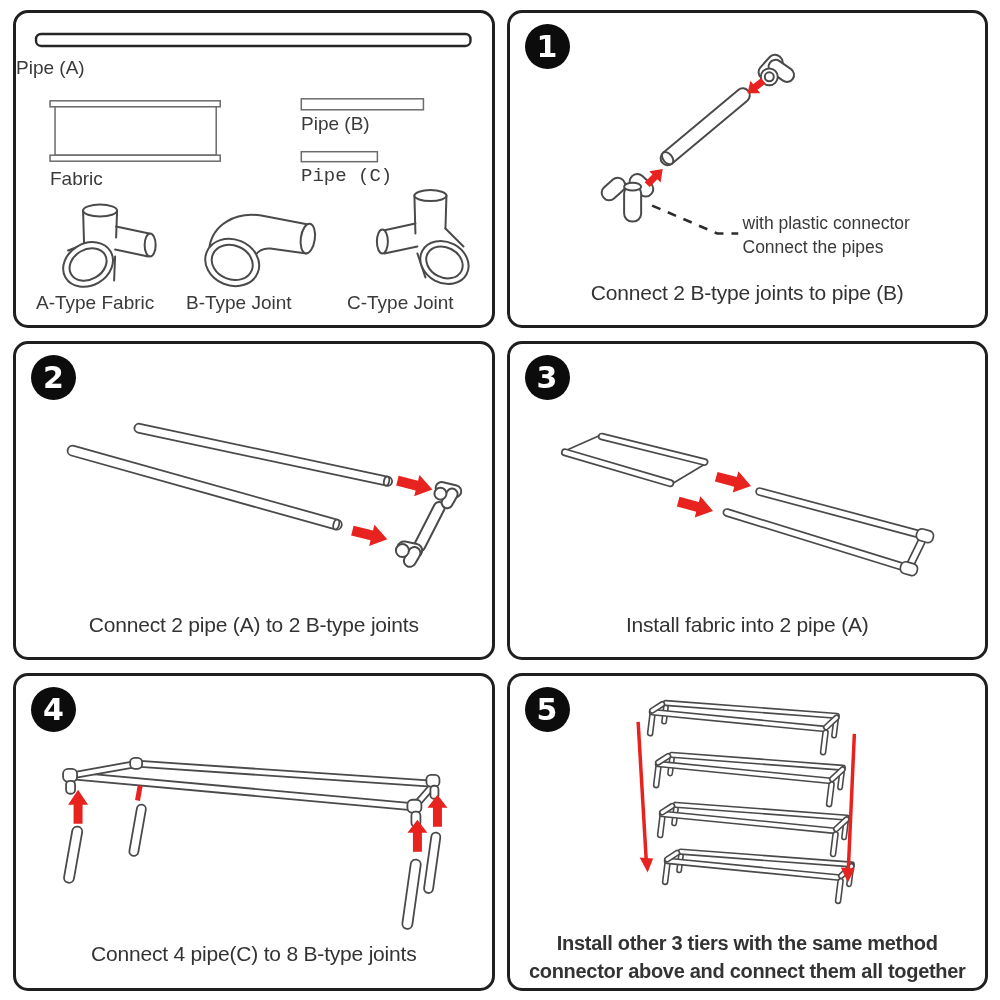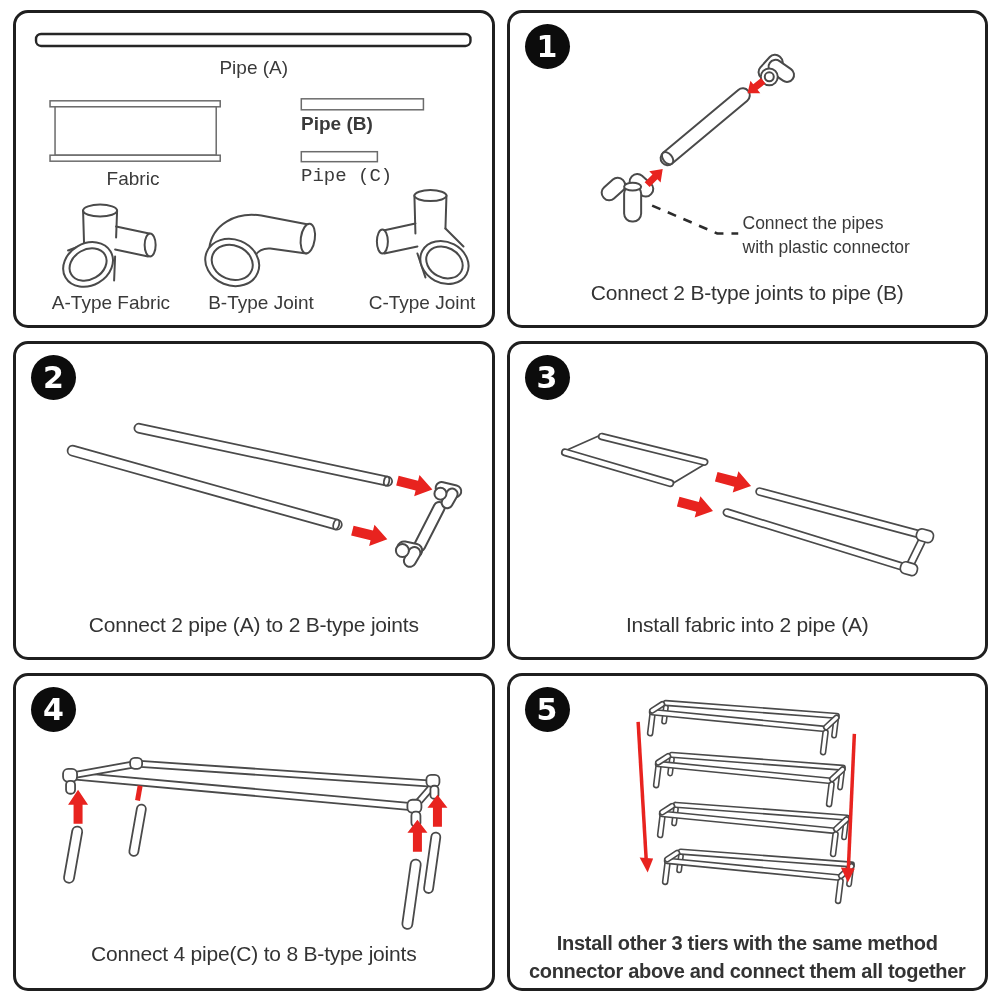--- a/index.html
+++ b/index.html
@@ -18,21 +18,21 @@
   }
   .caption{
     position:absolute;left:0;right:0;bottom:20px;text-align:center;
     font-weight:normal;font-size:21px;color:#333;letter-spacing:-0.2px;white-space:nowrap;z-index:2;
   }
   .caption2{
     position:absolute;left:0;right:0;bottom:3px;text-align:center;
     font-weight:bold;font-size:20px;line-height:28px;color:#333;letter-spacing:-0.3px;white-space:nowrap;z-index:2;
   }
   .plabel{position:absolute;font-size:19px;color:#3a3a3a;z-index:2;}
-  .plabel.centered{text-align:center;}
+  .plabel.centered{}
   .annot{position:absolute;left:233px;top:198px;font-size:17.5px;line-height:24px;color:#3a3a3a;z-index:2;}
 </style>
 </head>
 <body>
 
 <div class="page">
 
   <section class="panel">
     <svg viewBox="0 0 475 313" preserveAspectRatio="none">
       <g fill="#fff" stroke="#262626" stroke-width="2.4">
@@ -70,21 +70,21 @@
         <ellipse cx="414" cy="183" rx="16" ry="5.5"></ellipse>
         <path d="M399,211 L367,218 M401,234 L368,241" fill="none"></path>
         <ellipse cx="366" cy="229" rx="5.5" ry="12"></ellipse>
         <path d="M429,216 L447,234 M401,241 L409,265" fill="none"></path>
         <ellipse cx="428" cy="250" rx="25" ry="20.5" transform="rotate(28 428 250)"></ellipse>
         <ellipse cx="428" cy="250" rx="19" ry="15" transform="rotate(28 428 250)"></ellipse>
       </g>
     </svg>
     <div class="plabel centered" style="left:0;right:0;top:44px;">Pipe (A)</div>
     <div class="plabel centered" style="left:34px;width:166px;top:155px;">Fabric</div>
-    <div class="plabel" style="left:285px;top:100px;font-weight:bold;">Pipe (B)</div>
+    <div class="plabel" style="left:285px;top:100px;">Pipe (B)</div>
     <div class="plabel" style="left:285px;top:152px;font-family:Liberation Mono, monospace;">Pipe (C)</div>
     <div class="plabel centered" style="left:20px;width:150px;top:279px;">A-Type Fabric</div>
     <div class="plabel centered" style="left:170px;width:150px;top:279px;">B-Type Joint</div>
     <div class="plabel centered" style="left:331px;width:150px;top:279px;">C-Type Joint</div>
   </section>
 
   <section class="panel">
     <div class="badge">1</div>
     <svg viewBox="0 0 475 313" preserveAspectRatio="none">
       <g transform="translate(195 114) rotate(-40)" fill="#fff" stroke="#4a4a4a" stroke-width="2">
@@ -101,22 +101,22 @@
         <rect x="96" y="163" width="15" height="26" rx="7" transform="rotate(48 103 176)"></rect>
         <rect x="124" y="160" width="15" height="26" rx="7" transform="rotate(-48 131 173)"></rect>
         <rect x="114" y="173" width="17" height="36" rx="8"></rect>
         <ellipse cx="122.5" cy="174" rx="8.5" ry="4"></ellipse>
       </g>
       <polygon points="0,-3.5 10,-3.5 10,-8 20,0 10,8 10,3.5 0,3.5" fill="#e8231f" transform="translate(253 68) rotate(142)"></polygon>
       <polygon points="0,-3.5 11,-3.5 11,-8 22,0 11,8 11,3.5 0,3.5" fill="#e8231f" transform="translate(137 172) rotate(-45)"></polygon>
       <path d="M142,193 L207,221 L228,221" fill="none" stroke="#2c2c2c" stroke-width="2.6" stroke-dasharray="9 8"></path>
     </svg>
     <div class="annot">
+      <div>with plastic connector</div>
       <div>Connect the pipes</div>
-      <div>with plastic connector</div>
     </div>
     <div class="caption">Connect 2 B-type joints to pipe (B)</div>
   </section>
 
   <section class="panel">
     <div class="badge">2</div>
     <svg viewBox="0 0 475 313" preserveAspectRatio="none">
       <g fill="#fff" stroke="#4a4a4a" stroke-width="1.8">
         <g transform="translate(247 111) rotate(12.1)">
           <rect x="-131.5" y="-4.5" width="263" height="9" rx="4.5"></rect>

